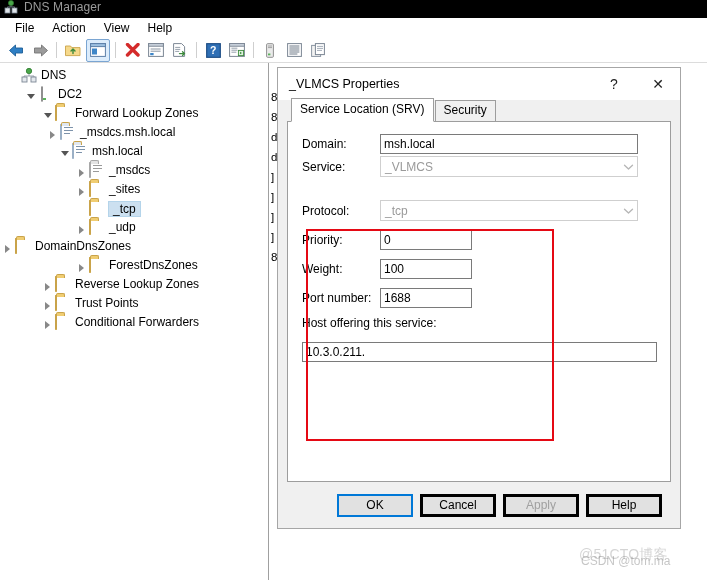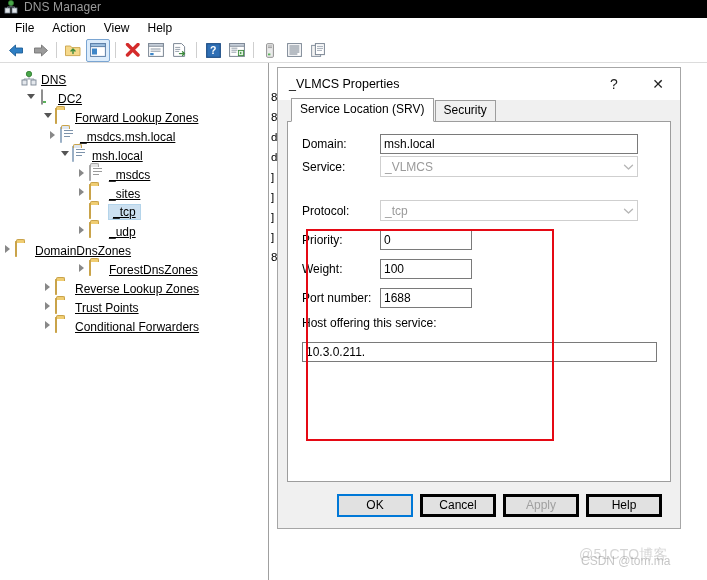--- a/index.html
+++ b/index.html
@@ -93,25 +93,24 @@
     flex: 1 1 auto;
     background: #ffffff;
     position: relative;
     overflow: hidden;
     padding-top: 24px;
   }
 
   
   .tree-row {
     height: 19px;
-    display: flex; align-items: flex-end;
+    display: flex; align-items: flex-start;
     white-space: nowrap;
     font-size: 12px;
     cursor: default;
-    text-decoration: underline;
   }
   .tree-row .tw {
     width: 15px; height: 19px;
     display: flex; align-items: center; justify-content: center;
     flex: 0 0 15px;
   }
   .tree-row .ico {
     width: 16px; height: 16px; margin-right: 4px; flex: 0 0 16px;
     position: relative;
   }

